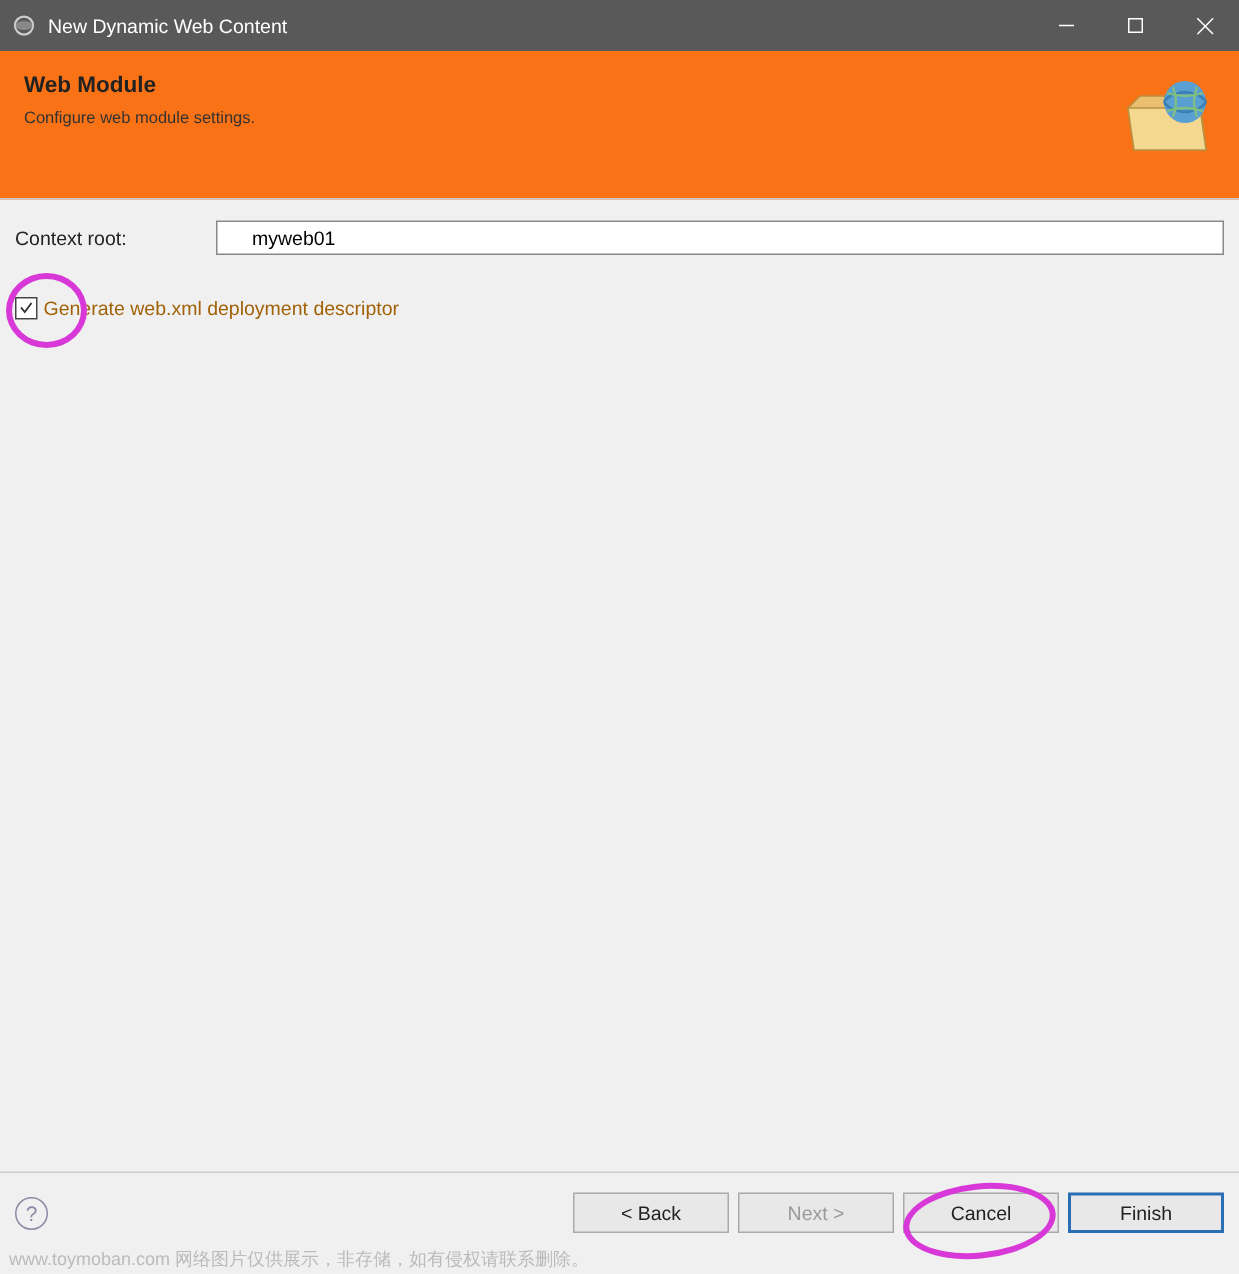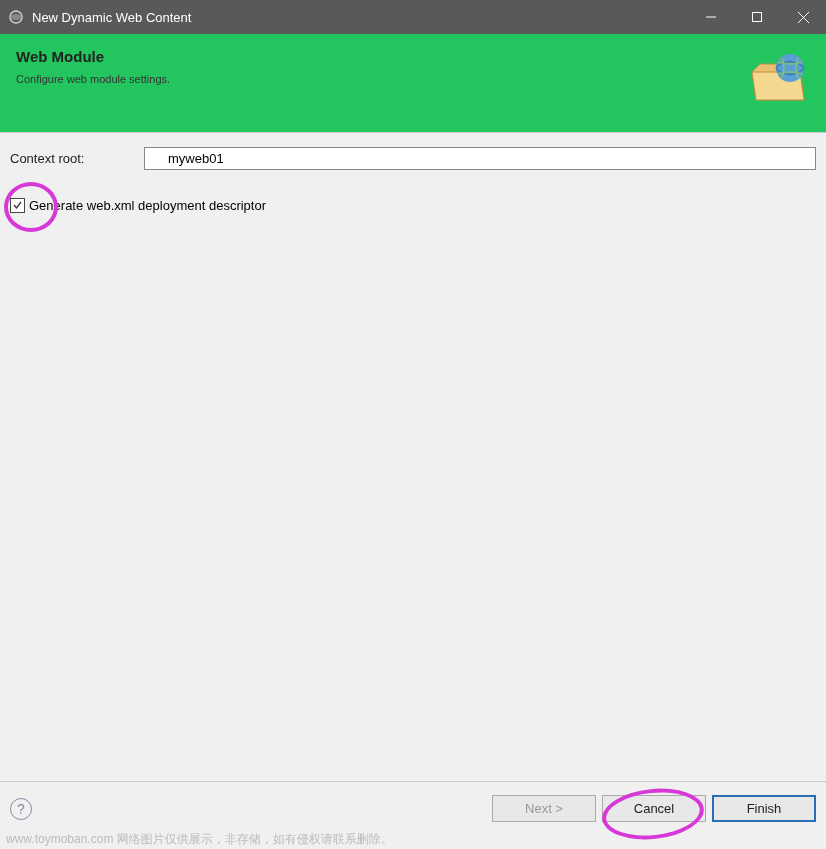--- a/index.html
+++ b/index.html
@@ -26,21 +26,21 @@
       display: inline-flex; align-items: center; justify-content: center;
     }
     .titlebar-title { flex: 1; font-size: 13px; }
     .titlebar-controls { display: flex; height: 100%; }
     .tb-btn {
       width: 46px; height: 100%;
       display: flex; align-items: center; justify-content: center;
       color: #fff;
     }
     .header-area {
-      background: #22c55e;
+      background: #f97316;
       padding: 14px 16px 20px 16px;
       border-bottom: 1px solid #ccc;
       display: flex;
       justify-content: space-between;
       align-items: flex-start;
     }
     .header-text h2 { font-size: 15px; font-weight: 700; color: #222; margin-bottom: 8px; }
     .header-text p { font-size: 11px; color: #333; text-align: center; }
     .header-icon {
       width: 64px; height: 64px;
@@ -75,21 +75,21 @@
     }
     .checkbox {
       width: 15px; height: 15px;
       border: 1px solid #444;
       background: #fff;
       margin-right: 4px;
       display: flex; align-items: center; justify-content: center;
       font-size: 11px;
       color: #333;
     }
-    .checkbox-label { font-size: 13px; color: #000000; }
+    .checkbox-label { font-size: 13px; color: #a16207; }
     .highlight-circle-1 {
       position: absolute;
       left: -6px; top: -16px;
       width: 54px; height: 50px;
       border: 4px solid #d838d8;
       border-radius: 50%;
       pointer-events: none;
     }
     .button-bar {
       position: absolute;
@@ -198,19 +198,20 @@
       <svg width="11" height="11" viewBox="0 0 11 11">
           <path d="M2 5 L4.5 8 L9 2" stroke="#333" stroke-width="1.3" fill="none"></path>
         </svg>
     </span>
     <span class="checkbox-label">Generate web.xml deployment descriptor</span>
   </div>
 </div>
 
 <div class="button-bar">
   <div class="help-icon">?</div>
+  <button class="btn">&lt; Back</button>
   <button class="btn disabled">Next &gt;</button>
   <button class="btn">Cancel</button>
   <button class="btn primary">Finish</button>
   <div class="highlight-circle-2"></div>
 </div>
 
 <div class="watermark">www.toymoban.com 网络图片仅供展示，非存储，如有侵权请联系删除。</div>
 
 </body></html>

